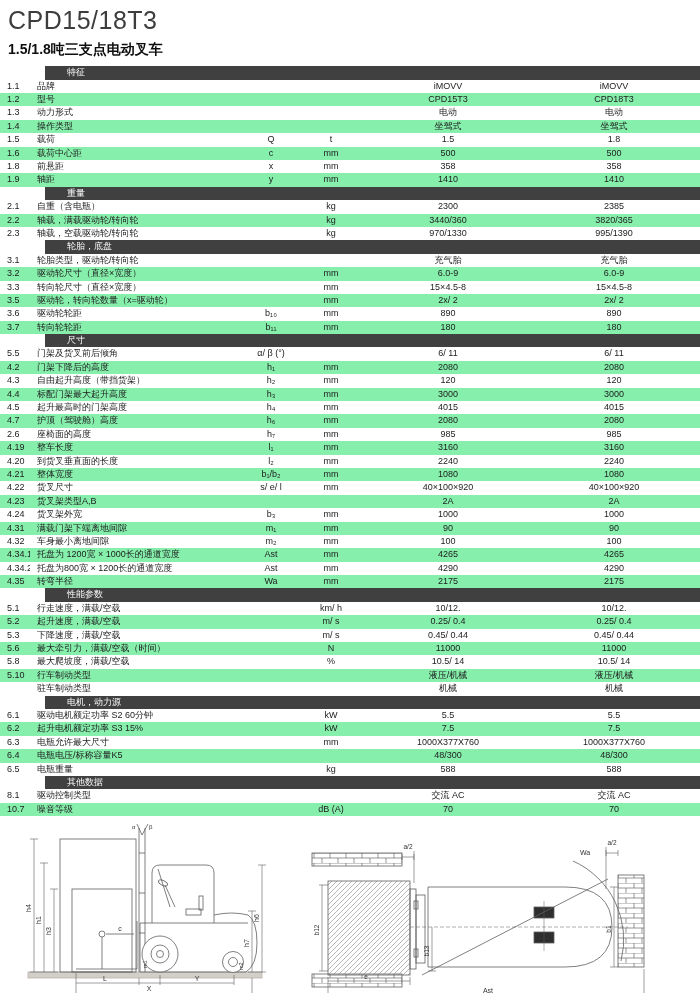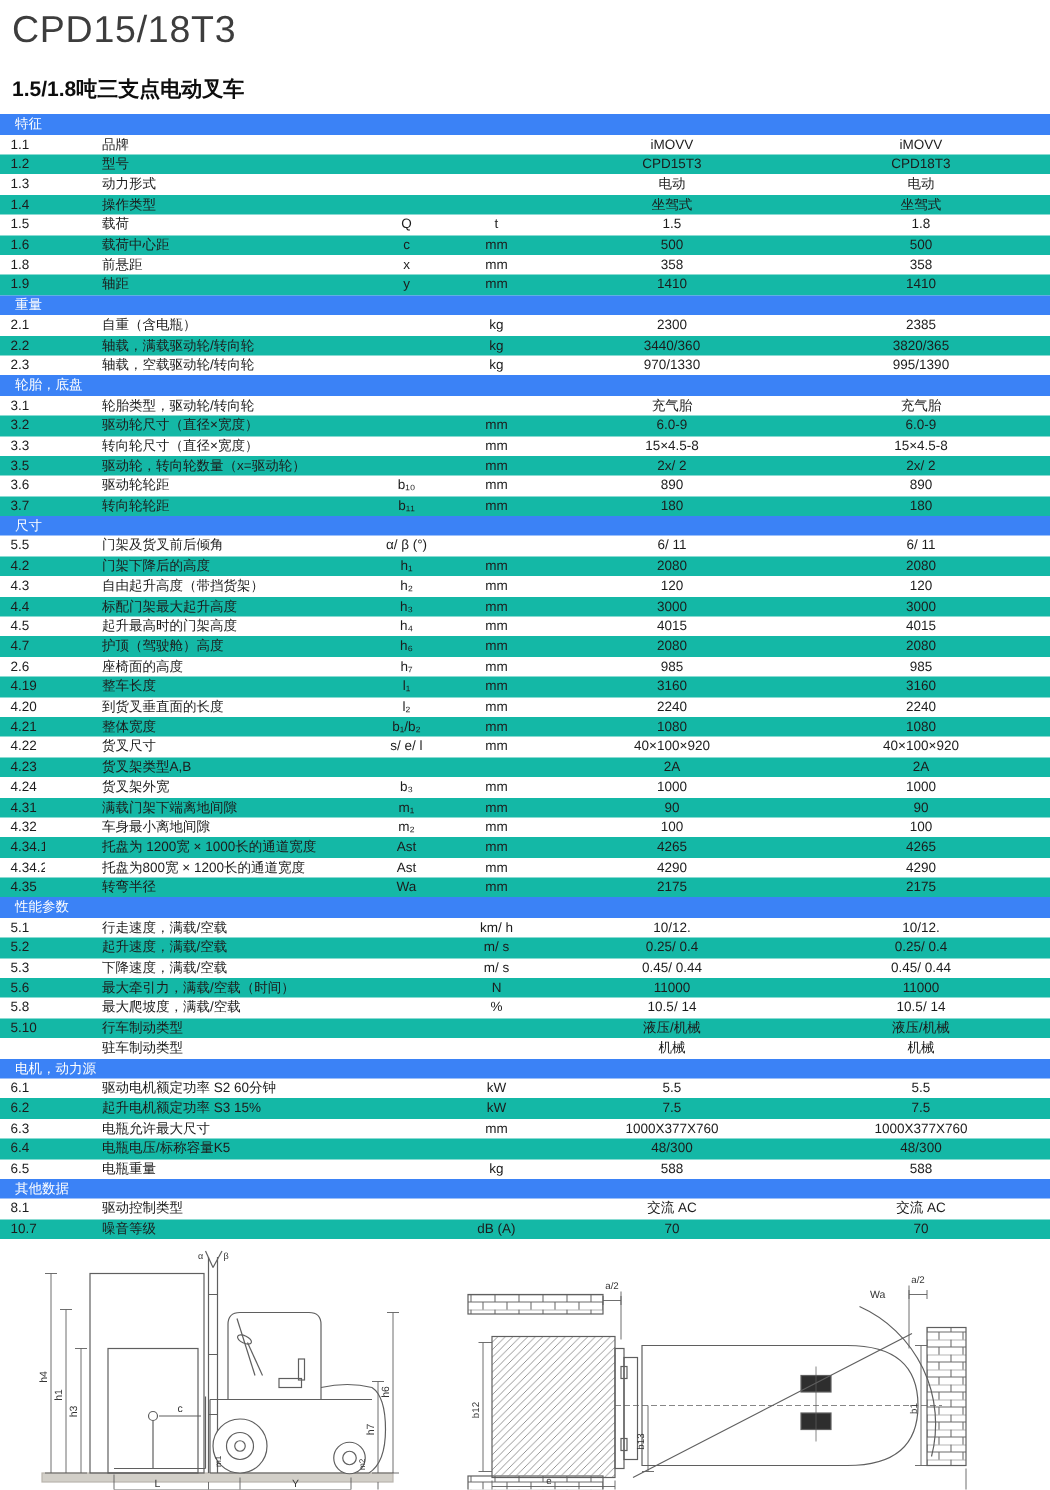--- a/index.html
+++ b/index.html
@@ -2,28 +2,28 @@
 <html><head>
 <meta charset="utf-8">
 <style>
   html,body{margin:0;padding:0;}
   body{
     width:700px;height:993px;background:#ffffff;color:#1c1c1c;
     font-family:"Liberation Sans","DejaVu Sans",sans-serif;position:relative;overflow:hidden;
   }
   .header{padding:7px 8px 0 8px;}
   .title{font-size:25px;color:#3d3d3d;letter-spacing:.5px;line-height:1.05;}
-  .subtitle{font-size:14px;font-weight:bold;color:#0d0d0d;margin-top:18px;}
+  .subtitle{font-size:14px;font-weight:bold;color:#0d0d0d;margin-top:8px;}
   #spec-table{margin-top:7px;}
-  .sec{height:13.4px;line-height:13.4px;background:#3b82f6;color:#fefefe;font-size:9px;padding-left:10px;}
+  .sec{height:13.4px;line-height:13.4px;background:#404040;color:#fefefe;font-size:9px;padding-left:22px;margin-left:45px;}
   .row{display:grid;grid-template-columns:30px 212px 58px 62px 172px 160px;height:13.4px;line-height:13.5px;font-size:9px;}
-  .row.alt{background:#14b8a6;}
+  .row.alt{background:#86efac;}
   .c{overflow:hidden;white-space:nowrap;}
   .c.num{padding-left:7px;}
-  .c.label{padding-left:7px;margin-left:31px;}
+  .c.label{padding-left:7px;}
   .c.sym,.c.unit,.c.v1,.c.v2{text-align:center;}
   .diagrams{display:flex;margin-top:7px;align-items:flex-start;}
   svg{display:block;}
   svg text{font-family:"Liberation Sans","DejaVu Sans",sans-serif;fill:#333;}
 </style>
 </head>
 <body>
 
 <div class="header">
   <div class="title">CPD15/18T3</div>

